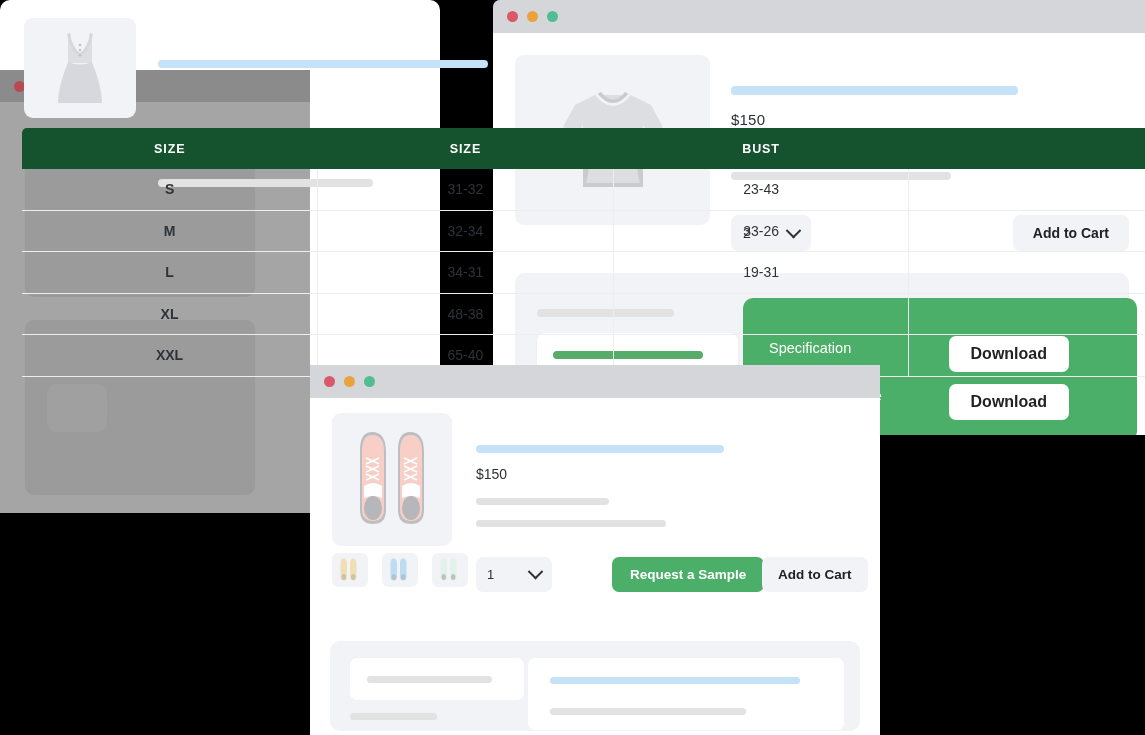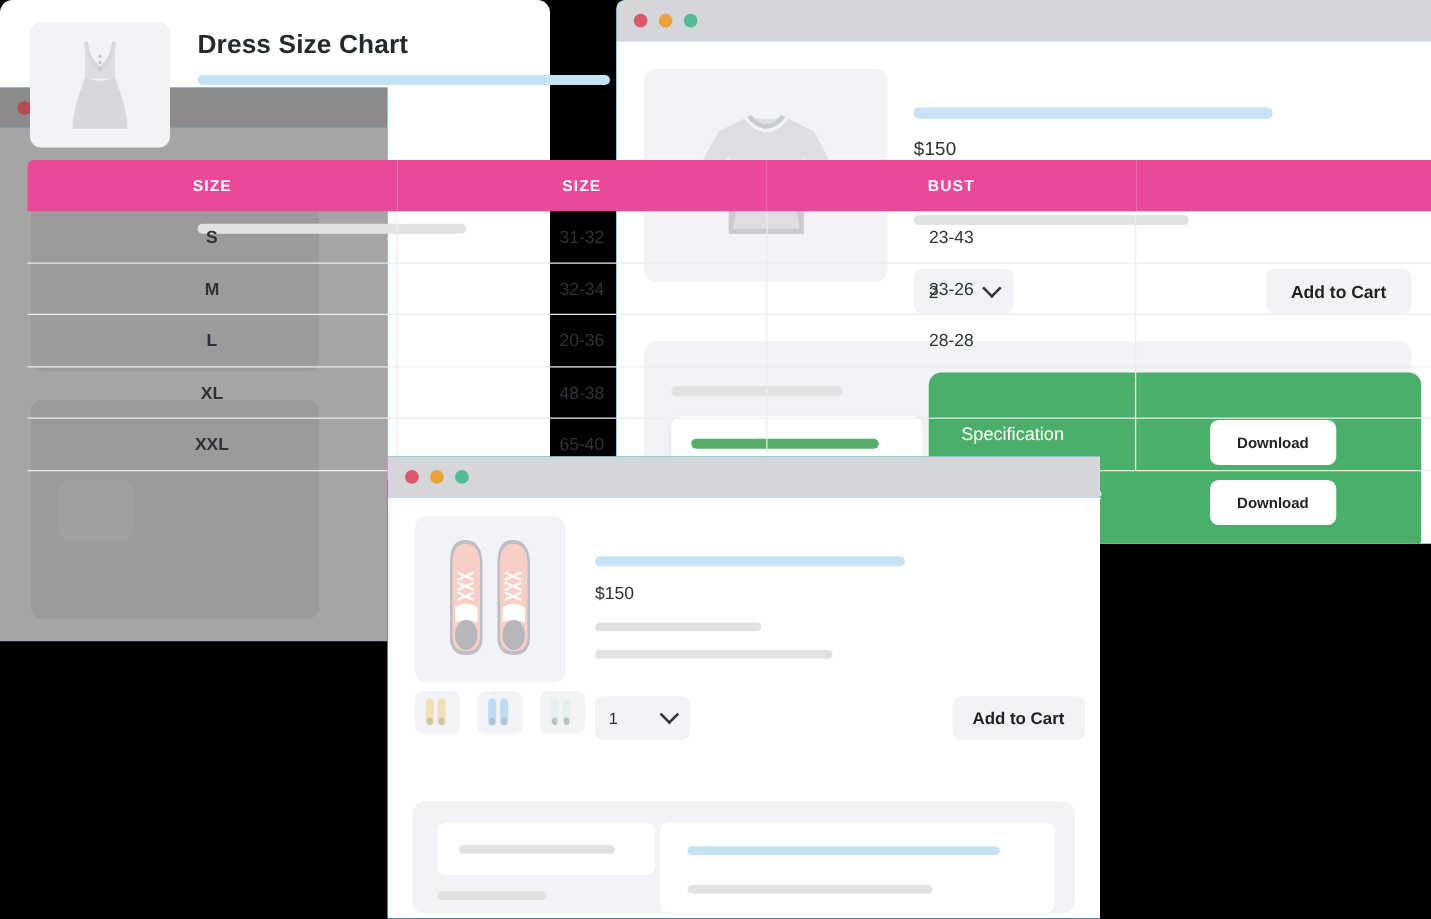--- a/index.html
+++ b/index.html
@@ -35,40 +35,40 @@
   .btnA{position:absolute;right:16px;top:182px;height:36px;background:#f1f3f6;border-radius:7px;
         display:flex;align-items:center;padding:0 20px;font-size:14px;font-weight:700;color:#222;}
   .panelA{position:absolute;left:22px;top:240px;right:16px;height:165px;background:#f1f3f6;border-radius:10px;}
   .panelA .innerCard{position:absolute;left:22px;top:60px;width:185px;height:43px;background:#fff;border-radius:8px;
         display:flex;align-items:center;padding-left:16px;box-shadow:0 1px 3px rgba(0,0,0,.05);}
   .greenBox{position:absolute;left:228px;top:25px;right:-8px;height:143px;background:#4caf69;border-radius:10px;
         padding:26px 0 0 26px;box-sizing:border-box;}
   .grow{display:flex;align-items:center;justify-content:space-between;height:48px;padding-right:68px;}
   .grow .lbl{color:#fff;font-size:14.5px;}
   .dlbtn{background:#fff;border-radius:7px;height:36px;display:flex;align-items:center;padding:0 22px;
-        font-size:12px;font-weight:700;color:#222;margin-top:12px;}
+        font-size:16px;font-weight:700;color:#222;margin-top:12px;}
 
   
   #winB{left:0px;top:70px;width:310px;height:443px;}
   #winB .tb{height:32px;background:#8b8b8b;display:flex;align-items:center;padding-left:14px;gap:10px;}
   #winB .tb .dot.red{background:#b84a55;}
   #winB .tb .dot.amber{background:#c99136;}
   #winB .tb .dot.green{background:#3f8f73;}
   #winB .bodyB{height:411px;background:#a5a5a5;position:relative;}
   .ghost{position:absolute;background:#9b9b9b;border-radius:9px;}
 
   
   #winC{left:55px;top:100px;width:440px;height:384px;background:#fff;border-radius:10px;
         box-shadow:0 14px 38px rgba(0,0,0,.22);}
   .cardC{position:absolute;left:24px;top:18px;width:112px;height:100px;background:#f1f3f6;border-radius:9px;
          display:flex;align-items:center;justify-content:center;}
   .titleC{position:absolute;left:158px;top:24px;font-size:21px;font-weight:700;color:#222a2f;letter-spacing:.1px;}
   .tblC{position:absolute;left:22px;top:128px;right:-60px;}
   table{border-collapse:collapse;width:100%;table-layout:fixed;}
-  thead th{background:#ec4899;color:#fff;font-size:12.5px;font-weight:700;letter-spacing:.9px;
+  thead th{background:#14532d;color:#fff;font-size:12.5px;font-weight:700;letter-spacing:.9px;
            height:39px;text-align:center;}
   thead tr th:first-child{border-top-left-radius:5px;}
   tbody td{height:38.5px;text-align:center;font-size:14px;color:#2d3338;border:1px solid #ededed;
            border-left:none;border-right:1px solid #ededed;}
   tbody td:first-child{font-weight:700;border-left:none;}
   tbody tr:first-child td{border-top:none;}
 
   
   #winD{left:310px;top:365px;width:570px;height:370px;}
   #winD .body{position:relative;background:#fff;height:337px;}
@@ -164,21 +164,20 @@
     <div class="cardC">
       <svg width="60" height="78" viewBox="0 0 60 78">
         <path d="M20 4 Q22 18 30 24 Q38 18 40 4 L43 5 Q41 22 30 30 Q19 22 17 5 Z" fill="#d6d8dd"></path>
         <path d="M18 6 Q20 22 30 30 Q40 22 42 6 L42 34 L18 34 Z" fill="#dcdee2"></path>
         <path d="M18 33 Q30 38 42 33 L46 44 Q52 62 52 74 L8 74 Q8 62 14 44 Z" fill="#d6d8dd"></path>
         <circle cx="30" cy="16" r="1.3" fill="#c2c4c9"></circle>
         <circle cx="30" cy="21" r="1.3" fill="#c2c4c9"></circle>
         <circle cx="30" cy="26" r="1.3" fill="#c2c4c9"></circle>
       </svg>
     </div>
-    <div class="titleC">Dress Size Chart</div>
     <div class="bar blue" style="position:absolute;left:158px;top:60px;width:330px;height:8px;"></div>
     <div class="bar" style="position:absolute;left:158px;top:179px;width:215px;height:8px;top:179px;"></div>
 
     <div class="tblC">
       <table>
         <thead>
           <tr>
             <th>SIZE</th>
             <th>SIZE</th>
             <th>BUST</th>
@@ -193,22 +192,22 @@
               <td></td>
             </tr>
             <tr>
               <td>M</td>
               <td>32-34</td>
               <td>33-26</td>
               <td></td>
             </tr>
             <tr>
               <td>L</td>
-              <td>20-36</td>
-              <td>28-28</td>
+              <td>34-31</td>
+              <td>19-31</td>
               <td></td>
             </tr>
             <tr>
               <td>XL</td>
               <td>48-38</td>
               <td></td>
               <td></td>
             </tr>
             <tr>
               <td>XXL</td>
@@ -297,20 +296,21 @@
 
       <div class="bar blue" style="position:absolute;left:166px;top:47px;width:248px;height:8px;"></div>
       <div class="priceD">$150</div>
       <div class="bar" style="position:absolute;left:166px;top:100px;width:133px;height:7px;"></div>
       <div class="bar" style="position:absolute;left:166px;top:122px;width:190px;height:7px;"></div>
 
       <div class="selD">
         <span>1</span>
         <span class="chev"></span>
       </div>
+      <div class="btnSample">Request a Sample</div>
       <div class="btnCartD">Add to Cart</div>
 
       <div class="panelD">
         <div class="whiteD1">
           <div class="bar" style="width:125px;height:7px;"></div>
         </div>
         <div class="bar" style="position:absolute;left:20px;top:72px;width:87px;height:7px;"></div>
         <div class="whiteD2">
           <div class="bar blue" style="width:250px;height:7px;"></div>
           <div class="bar" style="width:196px;height:7px;margin-top:24px;"></div>

